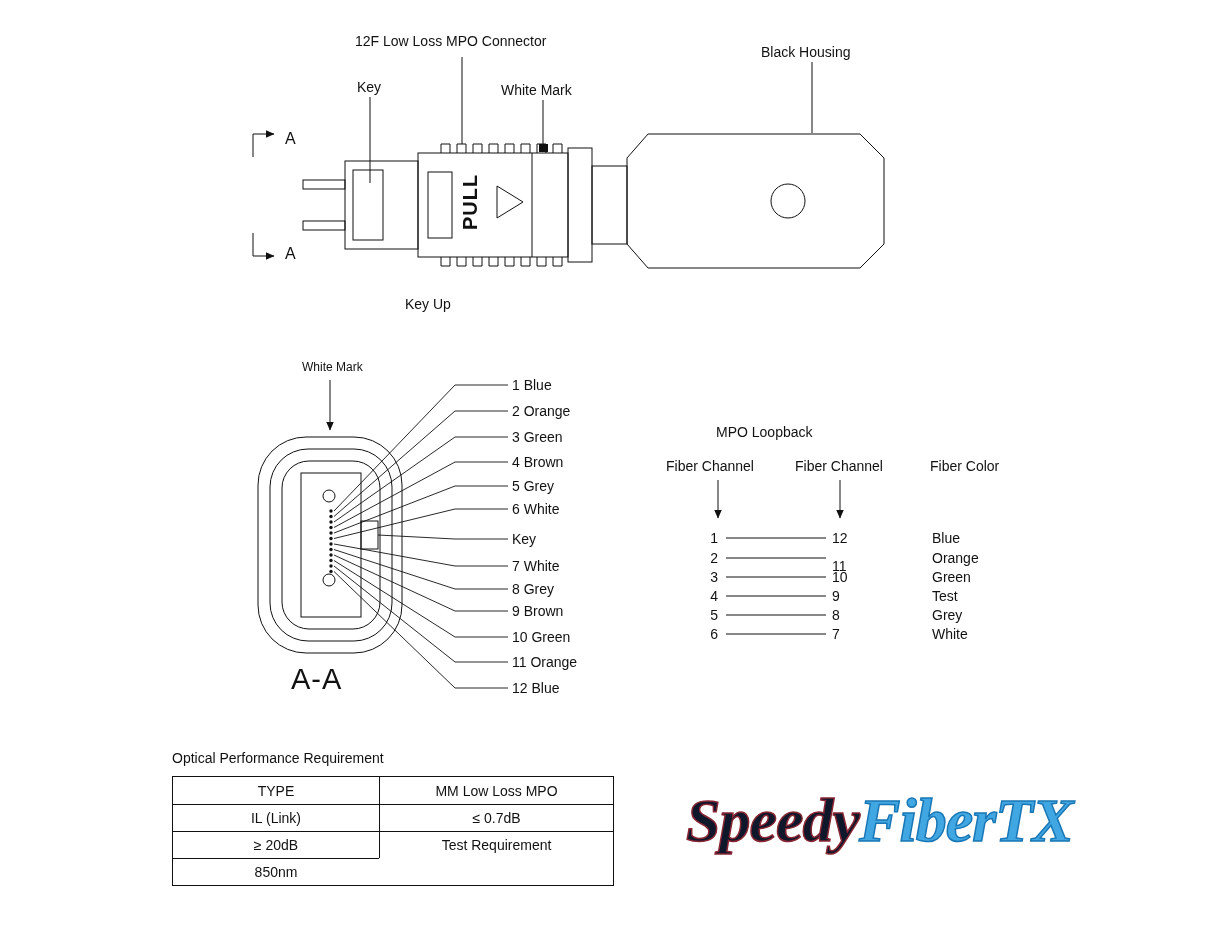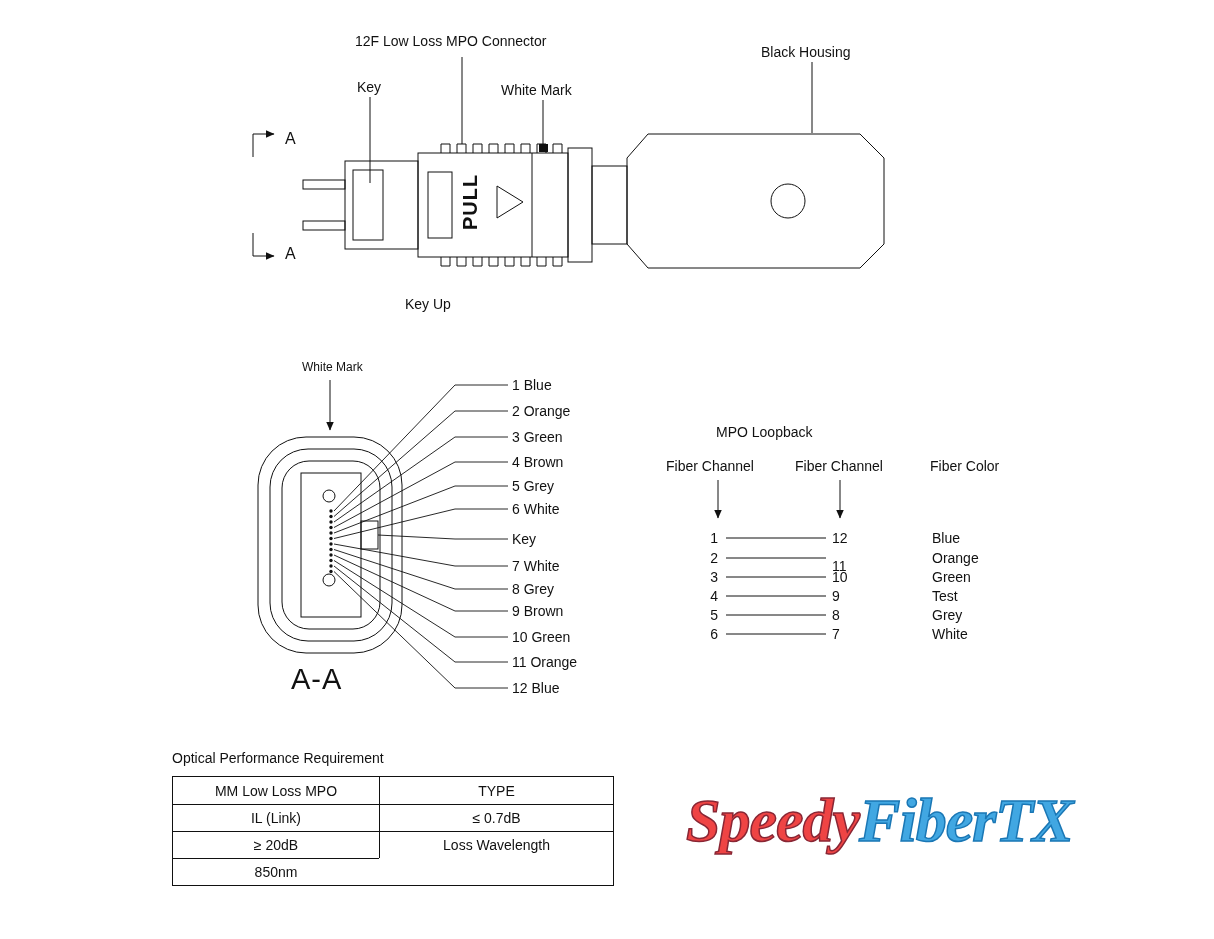--- a/index.html
+++ b/index.html
@@ -13,21 +13,21 @@
   .lbl-aa { font-size:29px; line-height:30px; letter-spacing:1px; }
   .pin-lbl { left:512px; }
   .lb-from { left:694px; width:24px; text-align:right; }
   .lb-to { left:832px; }
   .lb-color { left:932px; }
   .perf { position:absolute; left:172px; top:776px; display:grid; grid-template-columns:206px 234px; border:1px solid #111; background:#fff; }
   .perf > div { height:27px; display:flex; align-items:center; justify-content:center; font-size:14px; white-space:nowrap; }
   .perf > div:nth-child(even) { border-left:1px solid #111; }
   .perf > div:nth-child(n+3) { border-top:1px solid #111; }
   .logo { position:absolute; left:686px; top:788px; font-family:"Liberation Serif", serif; font-style:italic; font-weight:bold; font-size:62px; line-height:1.05; letter-spacing:-1px; white-space:nowrap; }
-  .logo .s1 { color:#ef4444; -webkit-text-stroke:1.5px #892634; }
+  .logo .s1 { color:#0f172a; -webkit-text-stroke:1.5px #892634; }
   .logo .s2 { color:#41a7e2; -webkit-text-stroke:1.5px #1a77b5; }
 </style>
 </head>
 <body>
 
 <div class="canvas">
 
   <svg class="art" viewBox="0 0 1214 939">
     <defs>
       <marker id="arrow" markerWidth="12" markerHeight="10" refX="8.5" refY="4" orient="auto" markerUnits="userSpaceOnUse">
@@ -165,26 +165,26 @@
   <div class="lbl lb-from" style="top:607px;">5</div>
   <div class="lbl lb-to" style="top:607px;">8</div>
   <div class="lbl lb-color" style="top:607px;">Grey</div>
 
   <div class="lbl lb-from" style="top:626px;">6</div>
   <div class="lbl lb-to" style="top:626px;">7</div>
   <div class="lbl lb-color" style="top:626px;">White</div>
 
   <div class="lbl" style="left:172px; top:750px;">Optical Performance Requirement</div>
   <div class="perf">
+    <div>TYPE</div>
     <div>MM Low Loss MPO</div>
-    <div>TYPE</div>
     <div>IL (Link)</div>
     <div>≤ 0.7dB</div>
     <div>≥ 20dB</div>
-    <div>Loss Wavelength</div>
+    <div>Test Requirement</div>
     <div>850nm</div>
   </div>
 
   <div class="logo">
     <span class="s1">Speedy</span><span class="s2">FiberTX</span>
   </div>
 
 </div>
 
 </body></html>

